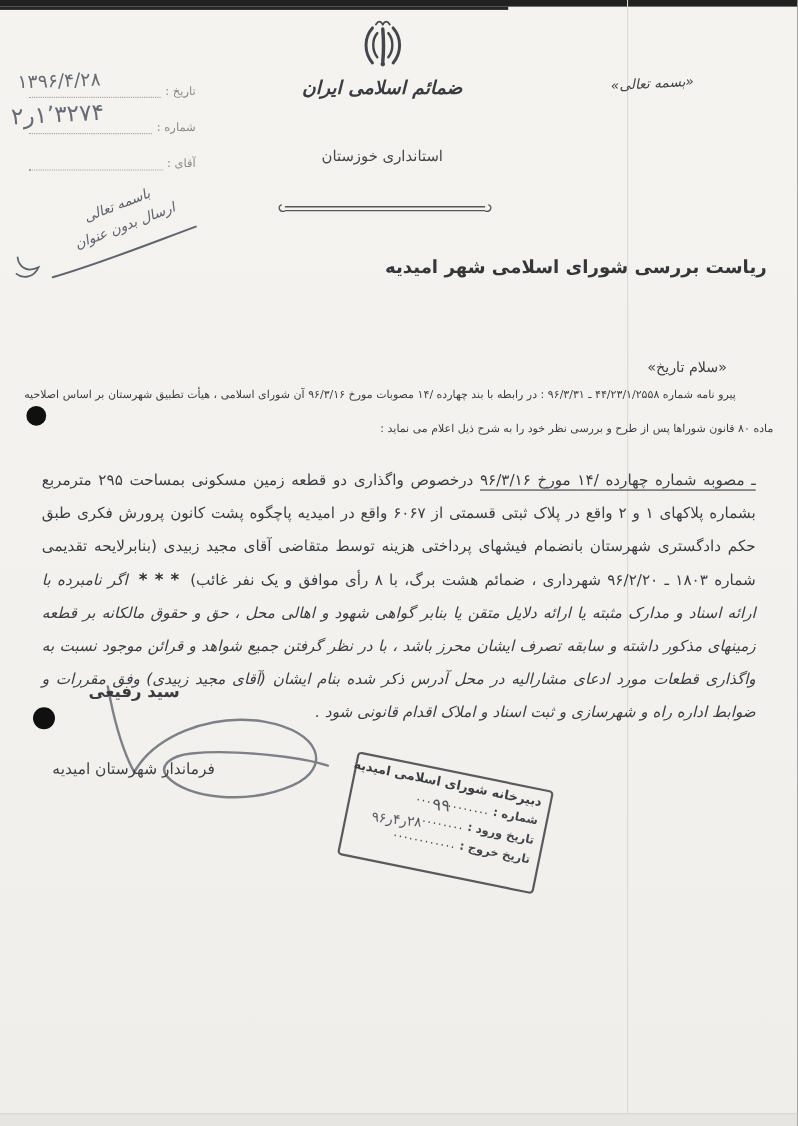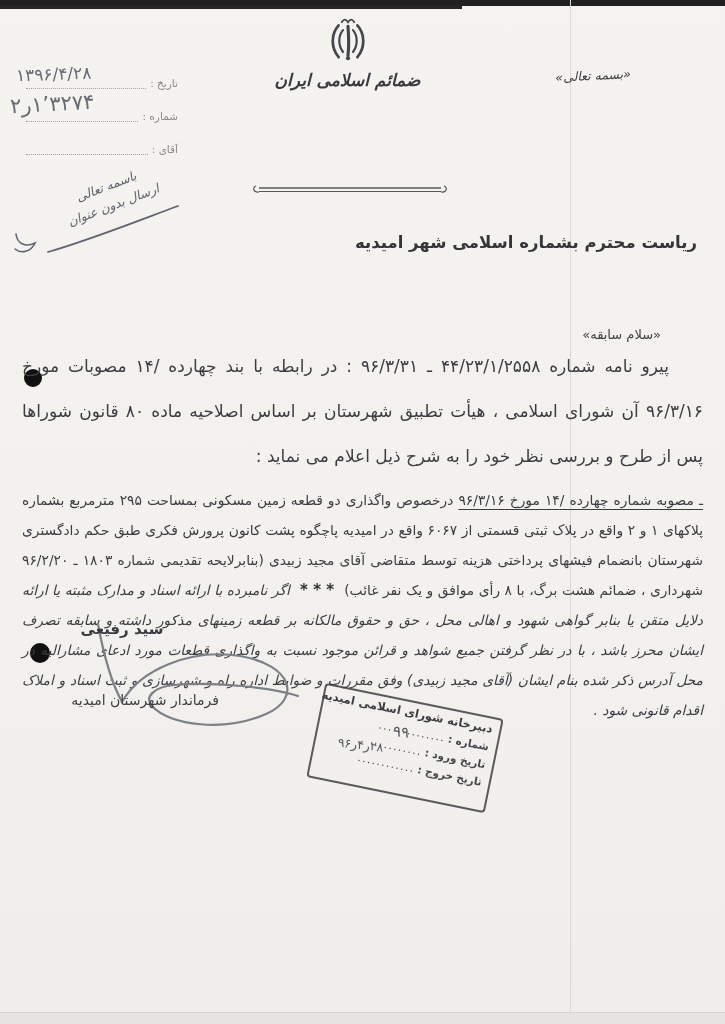--- a/index.html
+++ b/index.html
@@ -40,29 +40,29 @@
   .hw-date{position:absolute;left:16px;top:64px;font-size:17px;letter-spacing:2px;transform:rotate(-2deg);}
   .hw-number{position:absolute;left:10px;top:92px;font-size:21px;letter-spacing:2px;transform:rotate(-3deg);}
   .margin-note{position:absolute;left:44px;top:176px;width:132px;transform:rotate(-21deg);
     font-size:12.5px;font-style:italic;color:#5d626c;text-align:center;line-height:20px;}
   .note-stroke{position:absolute;left:10px;top:186px;}
 
   
   .recipient{position:absolute;right:28px;top:233px;font-size:16.5px;font-weight:600;color:#35363a;}
   .salutation{position:absolute;right:64px;top:327px;font-size:13px;color:#404145;}
   .body-block{position:absolute;right:22px;top:344px;width:681px;text-align:justify;color:#3c3d42;}
-  .p1{font-size:17px;line-height:45px;margin:0 0 6px 0;text-indent:34px;}
-  .p2{font-size:13.8px;line-height:30px;margin:0;}
+  .p1{font-size:10px;line-height:31px;margin:0 0 6px 0;text-indent:34px;}
+  .p2{font-size:13.8px;line-height:30px;margin:16px;}
   .u{text-decoration:underline;text-underline-offset:4px;}
   .stars{font-weight:bold;font-size:15px;letter-spacing:3px;color:#2f3034;margin:0 10px;direction:ltr;unicode-bidi:bidi-override;}
   .it{font-style:italic;}
 
   
   .sig-name{position:absolute;left:62px;top:620px;width:120px;text-align:center;font-size:15px;font-weight:600;color:#3a3b40;}
-  .sig-title{position:absolute;left:24px;top:692px;width:195px;text-align:right;font-size:14px;color:#3d3e43;}
+  .sig-title{position:absolute;left:24px;top:692px;width:195px;text-align:center;font-size:14px;color:#3d3e43;}
   .sig-stroke{position:absolute;left:40px;top:618px;}
 
   
   .stamp{position:absolute;left:314px;top:700px;width:182px;height:96px;
     transform:rotate(11.5deg);border:2.5px solid rgba(62,62,68,.85);border-radius:4px;
     color:#45464c;padding:3px 7px 0 7px;box-sizing:border-box;}
   .stamp-title{font-size:11.5px;font-weight:bold;text-align:center;white-space:nowrap;color:#3d3e44;}
   .srow{display:flex;align-items:flex-end;font-size:10.5px;font-weight:bold;margin-top:5px;line-height:13px;}
   .slabel{white-space:nowrap;margin-left:3px;}
   .sdots{letter-spacing:1.5px;font-weight:normal;overflow:hidden;white-space:nowrap;flex:1;}
@@ -88,20 +88,21 @@
       <path d="M20,10 C20.8,20 20.8,30 20,38" stroke-width="3"></path>
       <circle cx="20" cy="40.5" r="2" fill="#45464b" stroke="none"></circle>
       <path d="M11,9 C3.5,17.5 3.5,30.5 11,39.5" stroke-width="2.6"></path>
       <path d="M15.2,13.5 C10.5,19 10.5,28.5 15.2,34.5" stroke-width="2.1"></path>
       <path d="M29,9 C36.5,17.5 36.5,30.5 29,39.5" stroke-width="2.6"></path>
       <path d="M24.8,13.5 C29.5,19 29.5,28.5 24.8,34.5" stroke-width="2.1"></path>
     </svg>
   </div>
 
   <div class="hdr hdr-republic">ضمائم اسلامی ایران</div>
+  <div class="hdr hdr-province">استانداری خوزستان</div>
   <div class="divider">
     <svg width="196" height="14" viewBox="0 0 196 14" fill="none" stroke="#55565a">
       <path d="M4,3 C0,4.5 1.5,10 7,9" stroke-width="1.2"></path>
       <path d="M192,3 C196,4.5 194.5,10 189,9" stroke-width="1.2"></path>
       <line x1="7" y1="5" x2="189" y2="5" stroke-width="1.3"></line>
       <line x1="7" y1="8.5" x2="189" y2="8.5" stroke-width="1.1"></line>
     </svg>
   </div>
 
   <div class="bismillah">«بسمه تعالی»</div>
@@ -128,22 +129,22 @@
     <div>باسمه تعالی</div>
     <div>ارسال بدون عنوان</div>
   </div>
   <div class="note-stroke">
     <svg width="180" height="90" viewBox="0 0 180 90" fill="none" stroke="#5f646e" stroke-linecap="round">
       <path d="M38,66 C80,54 130,34 168,20" stroke-width="1.8"></path>
       <path d="M6,48 c1,9 9,14 19,9 c-4,9 -14,11 -20,6" stroke-width="1.6"></path>
     </svg>
   </div>
 
-  <div class="recipient">ریاست محترم بشماره اسلامی شهر امیدیه</div>
-  <div class="salutation">«سلام سابقه»</div>
+  <div class="recipient">ریاست بررسی شورای اسلامی شهر امیدیه</div>
+  <div class="salutation">«سلام تاریخ»</div>
 
   <div class="body-block">
     <p class="p1">پیرو نامه شماره ۴۴/۲۳/۱/۲۵۵۸ ـ ۹۶/۳/۳۱ : در رابطه با بند چهارده /۱۴ مصوبات مورخ ۹۶/۳/۱۶ آن شورای اسلامی ، هیأت تطبیق شهرستان بر اساس اصلاحیه ماده ۸۰ قانون شوراها پس از طرح و بررسی نظر خود را به شرح ذیل اعلام می نماید :</p>
     <p class="p2"><span class="u">ـ مصوبه شماره چهارده /۱۴ مورخ ۹۶/۳/۱۶</span><span> درخصوص واگذاری دو قطعه زمین مسکونی بمساحت ۲۹۵ مترمربع بشماره پلاکهای ۱ و ۲ واقع در پلاک ثبتی قسمتی از ۶۰۶۷ واقع در امیدیه پاچگوه پشت کانون پرورش فکری طبق حکم دادگستری شهرستان بانضمام فیشهای پرداختی هزینه توسط متقاضی آقای مجید زبیدی (بنابرلایحه تقدیمی شماره ۱۸۰۳ ـ ۹۶/۲/۲۰ شهرداری ، ضمائم هشت برگ، با ۸ رأی موافق و یک نفر غائب)</span><span class="stars">* * *</span><span class="it">اگر نامبرده با ارائه اسناد و مدارک مثبته یا ارائه دلایل متقن یا بنابر گواهی شهود و اهالی محل ، حق و حقوق مالکانه بر قطعه زمینهای مذکور داشته و سابقه تصرف ایشان محرز باشد ، با در نظر گرفتن جمیع شواهد و قرائن موجود نسبت به واگذاری قطعات مورد ادعای مشارالیه در محل آدرس ذکر شده بنام ایشان (آقای مجید زبیدی) وفق مقررات و ضوابط اداره راه و شهرسازی و ثبت اسناد و املاک اقدام قانونی شود .</span></p>
   </div>
 
   <div class="sig-stroke">
     <svg width="290" height="130" viewBox="0 0 290 130" fill="none" stroke="#7c8087" stroke-linecap="round">
       <path d="M58,6 C62,28 70,62 82,84 C100,52 150,30 200,38 C252,47 262,80 226,96 C185,114 130,108 112,88 C104,79 114,69 134,67 C172,63 234,70 258,78" stroke-width="2.2"></path>
     </svg>

